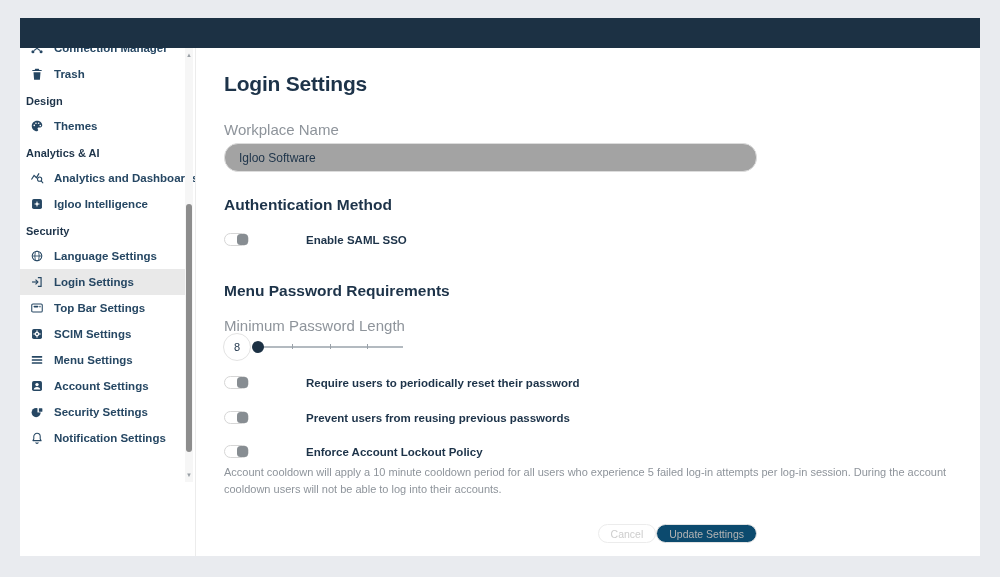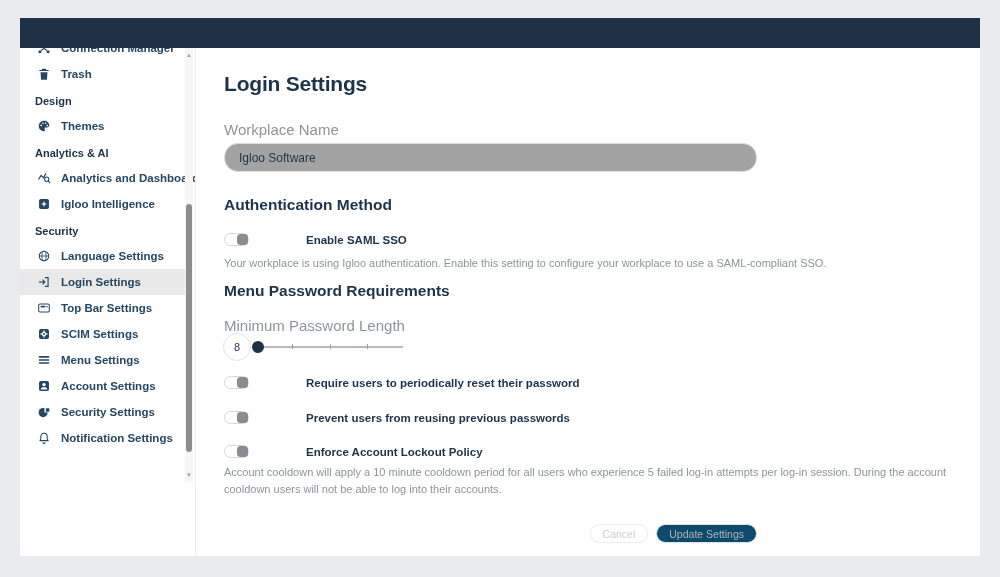--- a/index.html
+++ b/index.html
@@ -6,26 +6,26 @@
   html,body { width:1000px; height:577px; }
   body { font-family:"Liberation Sans", sans-serif; background:#e9ebef; position:relative; overflow:hidden; }
 
   .topbar { position:absolute; left:20px; top:18px; width:960px; height:30px; background:#1c3144; }
 
   .app { position:absolute; left:20px; top:48px; width:960px; height:508px; background:#fff; display:flex; }
 
   
   .sidebar { position:relative; width:176px; flex:0 0 176px; border-right:1px solid #ececec; overflow:hidden; background:#fff; }
   .side-list { margin-top:-13px; }
-  .side-row { height:26px; display:flex; align-items:center; padding-left:16px; width:168px; cursor:pointer; }
+  .side-row { height:26px; display:flex; align-items:center; padding-left:9px; width:168px; cursor:pointer; }
   .side-row.selected { background:#e9e9e9; }
   .side-row .ic { width:16px; height:16px; display:flex; align-items:center; justify-content:center; flex:0 0 16px; }
   .side-row .ic svg { width:14px; height:14px; }
   .side-row .lbl { margin-left:9px; font-size:11.5px; font-weight:bold; color:#264763; white-space:nowrap; }
-  .side-header { height:26px; line-height:28px; padding-left:15px; font-size:11px; font-weight:bold; color:#1d3349; }
+  .side-header { height:26px; line-height:28px; padding-left:6px; font-size:11px; font-weight:bold; color:#1d3349; }
 
   .side-scrollbar { position:absolute; top:0; right:2px; width:8px; height:434px; background:#f6f6f6; }
   .scroll-arrow { position:absolute; left:0; width:8px; height:10px; font-size:6px; color:#9aa0a6; text-align:center; line-height:10px; cursor:pointer; }
   .scroll-arrow.up { top:2px; }
   .scroll-arrow.down { bottom:2px; }
   .scroll-thumb { position:absolute; left:1px; top:156px; width:6px; height:248px; background:#8d8d8d; border-radius:3px; cursor:pointer; }
 
   
   .main { position:relative; flex:1; background:#fff; overflow:hidden; }
   .page-title { position:absolute; left:28px; top:24px; font-size:21px; font-weight:bold; color:#1d3349; letter-spacing:-0.2px; }
@@ -49,21 +49,21 @@
 
   .minlen-label { top:269px; }
 
   .len-badge { position:absolute; left:27px; top:285px; width:28px; height:28px; border:1px solid #e3e3e3; border-radius:50%; display:flex; align-items:center; justify-content:center; font-size:11px; color:#1d3349; background:#fff; }
   .slider-track { position:absolute; left:62px; top:298px; width:145px; height:2px; background:#b3bac0; cursor:pointer; }
   .slider-tick { position:absolute; top:296px; width:1px; height:5px; background:#9aa1a8; }
   .slider-handle { position:absolute; left:56px; top:293px; width:12px; height:12px; border-radius:50%; background:#1c3144; cursor:pointer; }
 
   .tg1 { top:328px; } .tg2 { top:363px; } .tg3 { top:397px; }
 
-  .actions { position:absolute; right:223px; bottom:13px; display:flex; gap:8px; }
+  .actions { position:absolute; right:223px; bottom:13px; display:flex; }
   .btn { height:19px; padding:0 12px; border-radius:10px; font-size:10.5px; font-family:"Liberation Sans", sans-serif; display:flex; align-items:center; cursor:pointer; }
   .btn-cancel { background:#fff; border:1px solid #ececec; color:#cdcdcd; }
   .btn-update { background:#0c4a6e; border:1px solid #e3e3e3; color:#b4b4b4; }
 </style>
 </head>
 <body>
 
 <div class="topbar"></div>
 
 <div class="app">
@@ -225,21 +225,20 @@
     <input class="wp-input" type="text" value="Igloo Software" style="">
 
     <div class="section-heading auth-heading">Authentication Method</div>
 
     <div class="toggle-row" style="top:185px;">
       <div class="toggle">
           <div class="thumb"></div>
         </div>
       <div class="tlabel">Enable SAML SSO</div>
     </div>
-    <div class="desc sso-desc">Your workplace is using Igloo authentication. Enable this setting to configure your workplace to use a SAML-compliant SSO.</div>
 
     <div class="section-heading pw-heading">Menu Password Requirements</div>
 
     <div class="field-label minlen-label">Minimum Password Length</div>
     <div class="len-badge">8</div>
     <div class="slider-track"></div>
     <div class="slider-tick" style="left:96px;"></div>
     <div class="slider-tick" style="left:134px;"></div>
     <div class="slider-tick" style="left:171px;"></div>
     <div class="slider-handle"></div>

